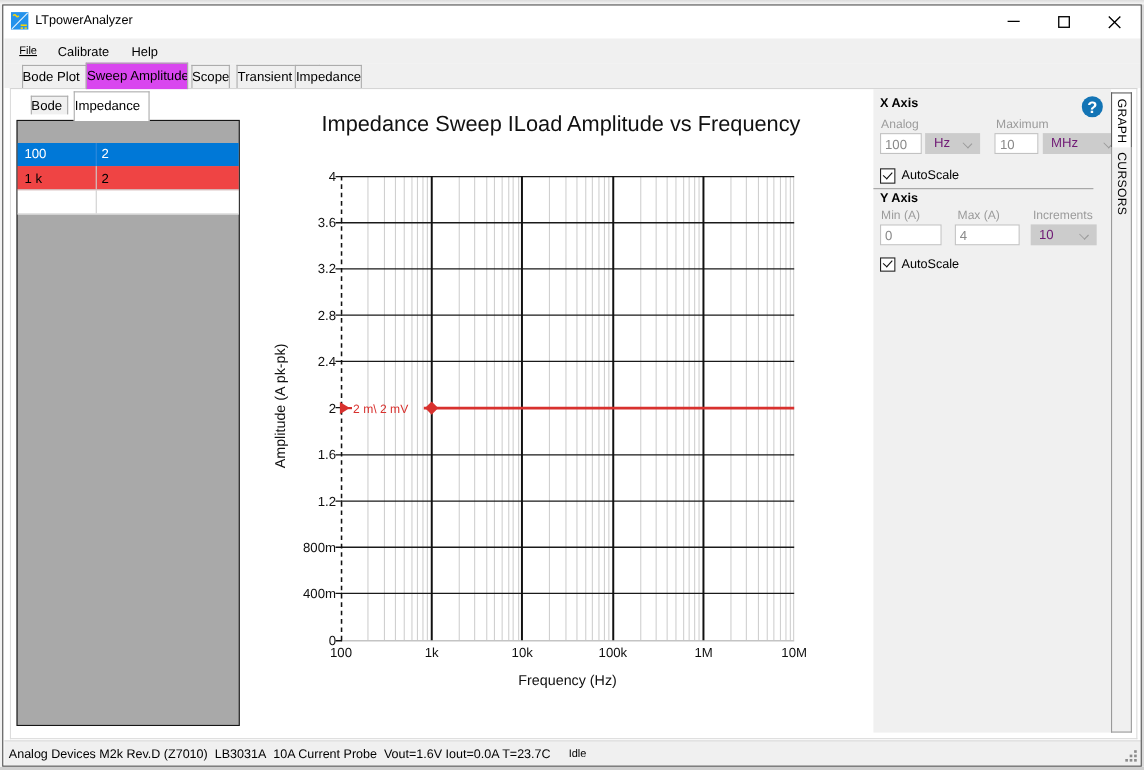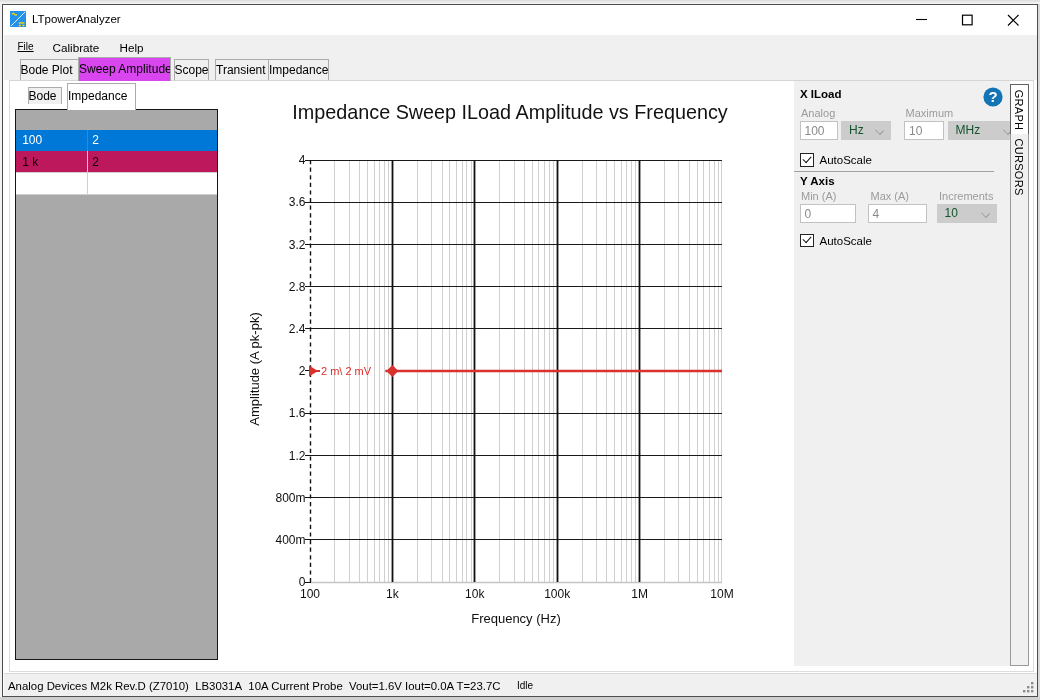--- a/index.html
+++ b/index.html
@@ -1,21 +1,21 @@
 <!DOCTYPE html>
 <html><head><meta charset="utf-8">
 <style>
   * { margin:0; padding:0; box-sizing:border-box; }
   html,body { width:1040px; height:700px; background:#fff; font-family:"Liberation Sans", sans-serif; overflow:hidden; }
   body { position:relative; font-size:12px; color:#000; }
   .a { position:absolute; }
   .glab { position:absolute; color:#9b9b9b; font-size:11px; }
   .tab { position:absolute; border:1px solid #acacac; border-bottom:none; background:#f0f0f0; white-space:nowrap; overflow:hidden;margin-left:16px; }
   .inp { position:absolute; height:19px; background:#fff; border:1px solid #c2c2c2; color:#8a8a8a; padding:2px 0 0 4px; }
-  .dd  { position:absolute; height:19px; background:#cccccc; color:#14532d; padding:2px 0 0 8px; }
+  .dd  { position:absolute; height:19px; background:#cccccc; color:#701a75; padding:2px 0 0 8px; }
   .dd:after { content:""; position:absolute; right:8px; top:6px; width:6px; height:6px; border-right:1.5px solid #9a9a9a; border-bottom:1.5px solid #9a9a9a; transform:rotate(45deg) scale(1,.8); }
   .chk { position:absolute; width:13.5px; height:13.5px; background:#fff; border:1.4px solid #222; }
   .chk:after { content:""; position:absolute; left:1.5px; top:1.5px; width:7px; height:4px; border-left:1.8px solid #111; border-bottom:1.8px solid #111; transform:rotate(-48deg); }
 </style></head>
 <body>
 
 <div class="a" style="left:0;top:0;width:1040px;height:4px;background:linear-gradient(#dcdcdc,#f7f7f7);"></div>
 <div class="a" style="left:0;top:697px;width:1040px;height:3px;background:#cfcfcf;"></div>
 <div class="a" style="left:1037.5px;top:4px;width:2.5px;height:693px;background:#d9d9d9;"></div>
 <div class="a" style="left:0;top:4px;width:2px;height:693px;background:#f2f2f2;"></div>
@@ -55,32 +55,32 @@
 
 <div class="tab" style="left:11.5px;top:86.5px;width:34px;height:17px;line-height:16.5px;">Bode</div>
 <div class="tab" style="left:51px;top:82.5px;width:69px;height:27px;line-height:24px;background:#fff;z-index:3;">Impedance</div>
 
 <div class="a" style="left:15.2px;top:108.8px;width:203px;height:551px;border:1.8px solid #161616;background:#a9a9a9;">
   <div class="a" style="left:0;top:20px;width:100%;height:21.7px;background:#0078d7;color:#fff;">
     <span class="a" style="left:6px;top:3.5px;">100</span>
     <span class="a" style="left:76px;top:3.5px;">2</span>
     <div class="a" style="left:71.3px;top:0;width:1px;height:100%;background:#2e8adc;"></div>
   </div>
-  <div class="a" style="left:0;top:41.7px;width:100%;height:21.7px;background:#be185d;border-bottom:1px solid #cfcfcf;">
+  <div class="a" style="left:0;top:41.7px;width:100%;height:21.7px;background:#ef4444;border-bottom:1px solid #cfcfcf;">
     <span class="a" style="left:6px;top:3.5px;">1 k</span>
     <span class="a" style="left:76px;top:3.5px;">2</span>
     <div class="a" style="left:71.3px;top:0;width:1px;height:100%;background:#cfcfcf;"></div>
   </div>
   <div class="a" style="left:0;top:63.4px;width:100%;height:21.7px;background:#fff;border-bottom:1px solid #cfcfcf;">
     <div class="a" style="left:71.3px;top:0;width:1px;height:100%;background:#cfcfcf;"></div>
   </div>
 </div>
 
 <div class="a" style="left:794px;top:80.5px;width:215.6px;height:585.5px;background:#f0f0f0;"></div>
-<b class="a" style="left:800px;top:87.5px;font-size:11.5px;">X ILoad</b>
+<b class="a" style="left:800px;top:87.5px;font-size:11.5px;">X Axis</b>
 <svg class="a" style="left:983px;top:87px;" width="20" height="20" viewBox="0 0 20 20">
   <circle cx="10" cy="10" r="9.6" fill="#1374b5"></circle>
   <text x="10" y="15.4" font-size="15" font-weight="bold" fill="#fff" text-anchor="middle" font-family="Liberation Sans, sans-serif">?</text>
 </svg>
 <span class="glab" style="left:801px;top:107px;">Analog</span>
 <div class="inp" style="left:799.5px;top:121px;width:38px;">100</div>
 <div class="dd" style="left:841px;top:121px;width:50px;">Hz</div>
 <span class="glab" style="left:905.5px;top:107px;">Maximum</span>
 <div class="inp" style="left:904px;top:121px;width:40px;">10</div>
 <div class="dd" style="left:947.5px;top:121px;width:71px;">MHz</div>

